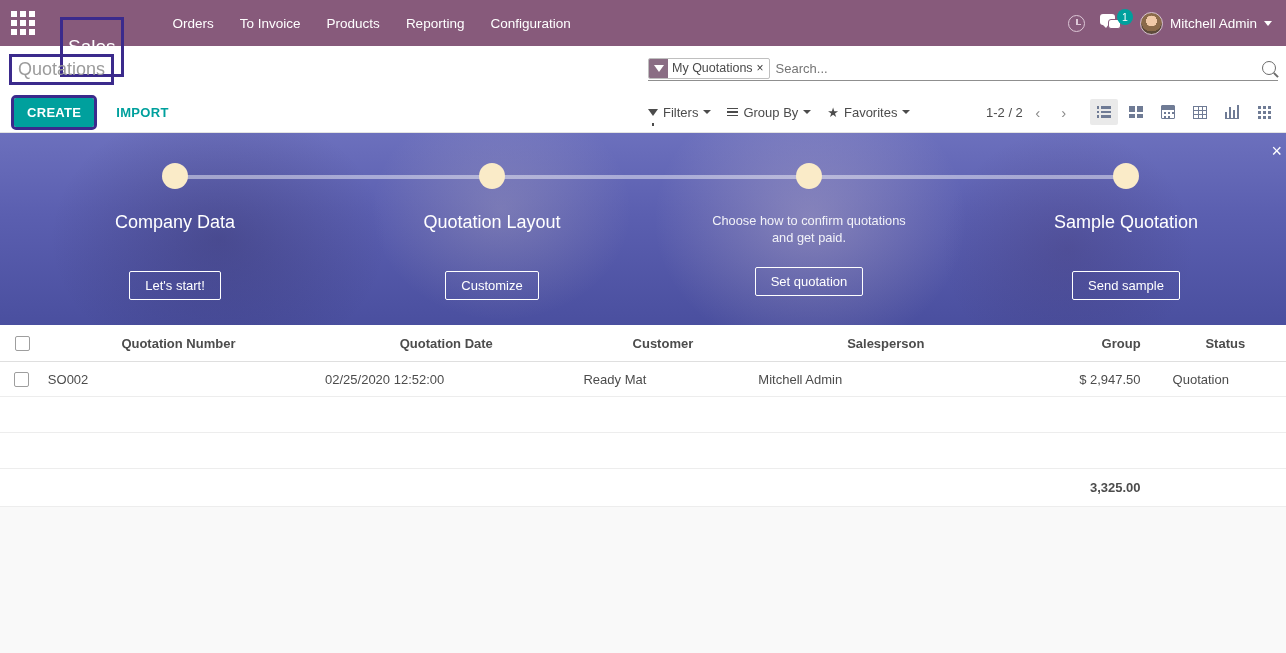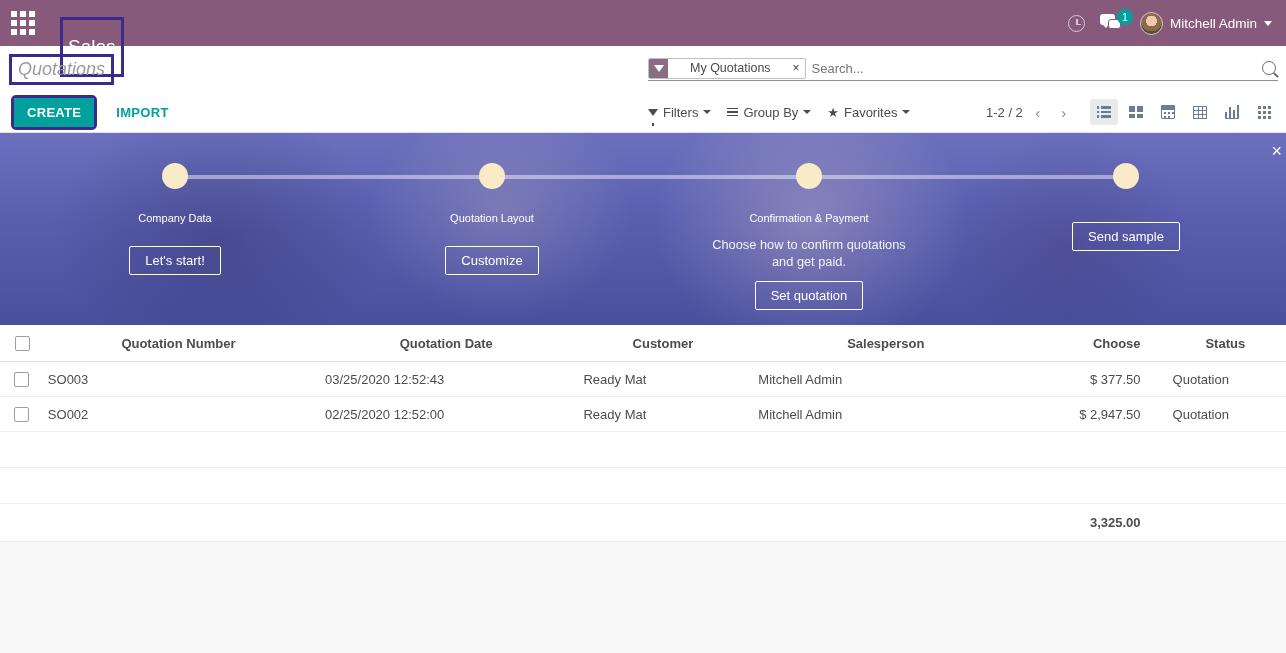--- a/index.html
+++ b/index.html
@@ -80,21 +80,21 @@
   .caret-d {
     width: 0; height: 0; border-left: 4.5px solid transparent;
     border-right: 4.5px solid transparent; border-top: 5px solid #ffffff;
   }
 
   
   .control-panel { background: #ffffff; border-bottom: 1px solid #e3e3e3; }
   .cp-row1 { height: 46px; display: flex; align-items: center; position: relative; }
   .cp-row2 { height: 40px; display: flex; align-items: center; position: relative; }
 
-  .breadcrumb-wrap { margin-left: 12px; position: relative; font-style: italic; }
+  .breadcrumb-wrap { margin-left: 12px; position: relative; }
   .breadcrumb {
     font-size: 18px; color: #9b9b9b; padding: 2px 6px; white-space: nowrap;
   }
 
   .btn-create {
     background: #00A09D; color: #ffffff; border: none;
     font-size: 13px; font-weight: bold; letter-spacing: .3px;
     padding: 7px 13px; cursor: pointer; font-family: inherit;
     border-radius: 2px;
   }
@@ -122,21 +122,21 @@
   .funnel {
     width: 0; height: 0; border-left: 5px solid transparent;
     border-right: 5px solid transparent; border-top: 7px solid #ffffff;
     position: relative;
   }
   .funnel::after {
     content: ""; position: absolute; left: -1px; top: 7px;
     width: 2px; height: 3px; background: #ffffff;
   }
   .facet-label {
-    font-size: 12.5px; color: #4a4a4a; padding: 0 22px;
+    font-size: 12.5px; color: #4a4a4a; padding: 0 4px;
     display: flex; align-items: center; white-space: nowrap;
   }
   .facet-x {
     font-size: 12px; color: #3b3b3b; padding-right: 5px;
     display: flex; align-items: center; cursor: pointer;
   }
   .search-input {
     flex: 1; border: none; outline: none; font-size: 13px;
     color: #14532d; padding-left: 6px; font-family: inherit;
     background: transparent;
@@ -238,24 +238,24 @@
     height: 4px; background: rgba(255,255,255,.45); border-radius: 2px;
   }
   .step {
     position: absolute; top: 30px; width: 200px; text-align: center;
     color: #ffffff;
   }
   .step-dot {
     width: 26px; height: 26px; border-radius: 50%; background: #FAEBC8;
     margin: 0 auto 23px;
   }
-  .step-title { font-size: 11px; margin-bottom: 12px; }
+  .step-title { font-size: 18px; margin-bottom: 18px; }
   .step-desc { font-size: 12.8px; line-height: 1.35; color: #f2f2f8; }
   .step-btn {
-    display: inline-block; margin-top: 10px; padding: 6px 15px;
+    display: inline-block; margin-top: 20px; padding: 6px 15px;
     border: 1px solid #ffffff; color: #ffffff; font-size: 13px;
     background: transparent; cursor: pointer; font-family: inherit;
     border-radius: 2px;
   }
 
   
   .list-wrap { background: #ffffff; }
   table { width: 100%; border-collapse: collapse; }
   thead th {
     font-size: 13px; color: #4c4c4c; font-weight: bold;
@@ -301,20 +301,27 @@
         <i></i>
         <i></i>
         <i></i>
     </span>
   </div>
 
   <div class="brand-wrap">
     <div class="brand hl-box">Sales</div>
   </div>
 
+  <div class="nav-menu">
+    <div>Orders</div>
+    <div>To Invoice</div>
+    <div>Products</div>
+    <div>Reporting</div>
+    <div>Configuration</div>
+  </div>
 
   <div class="nav-right">
     <div class="nav-icon-btn">
       <span class="clock-ic"></span>
     </div>
     <div class="nav-icon-btn">
       <span class="chat-ic">
         <span class="bubble-a"></span>
         <span class="bubble-b"></span>
         <span class="badge">1</span>
@@ -450,59 +457,48 @@
     </div>
 
     <div class="step" style="left:392px">
       <div class="step-dot"></div>
       <div class="step-title">Quotation Layout</div>
       <button class="step-btn">Customize</button>
     </div>
 
     <div class="step" style="left:709px">
       <div class="step-dot"></div>
-      <div class="step-title">Confirmation &amp; Payment</div>
       <div class="step-desc">Choose how to confirm quotations and get paid.</div>
       <button class="step-btn">Set quotation</button>
     </div>
 
     <div class="step" style="left:1026px">
       <div class="step-dot"></div>
+      <div class="step-title">Sample Quotation</div>
       <button class="step-btn">Send sample</button>
     </div>
   </div>
 </div>
 
 <div class="list-wrap">
   <table>
     <thead>
       <tr>
         <th class="cb-col">
           <span class="cbx"></span>
         </th>
         <th class="col-qn">Quotation Number</th>
         <th class="col-qd">Quotation Date</th>
         <th class="col-cu">Customer</th>
         <th class="col-sp">Salesperson</th>
-        <th class="col-tt ta-r">Choose</th>
+        <th class="col-tt ta-r">Group</th>
         <th class="col-st">Status</th>
       </tr>
     </thead>
     <tbody>
-      <tr>
-        <td class="cb-col">
-          <span class="cbx"></span>
-        </td>
-        <td>SO003</td>
-        <td>03/25/2020 12:52:43</td>
-        <td>Ready Mat</td>
-        <td>Mitchell Admin</td>
-        <td class="ta-r">$ 377.50</td>
-        <td class="col-st">Quotation</td>
-      </tr>
       <tr>
         <td class="cb-col">
           <span class="cbx"></span>
         </td>
         <td>SO002</td>
         <td>02/25/2020 12:52:00</td>
         <td>Ready Mat</td>
         <td>Mitchell Admin</td>
         <td class="ta-r">$ 2,947.50</td>
         <td class="col-st">Quotation</td>

